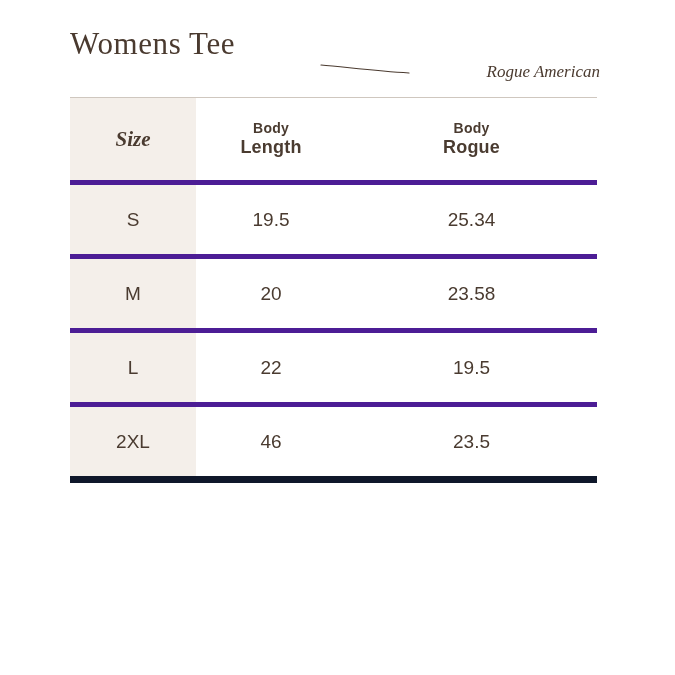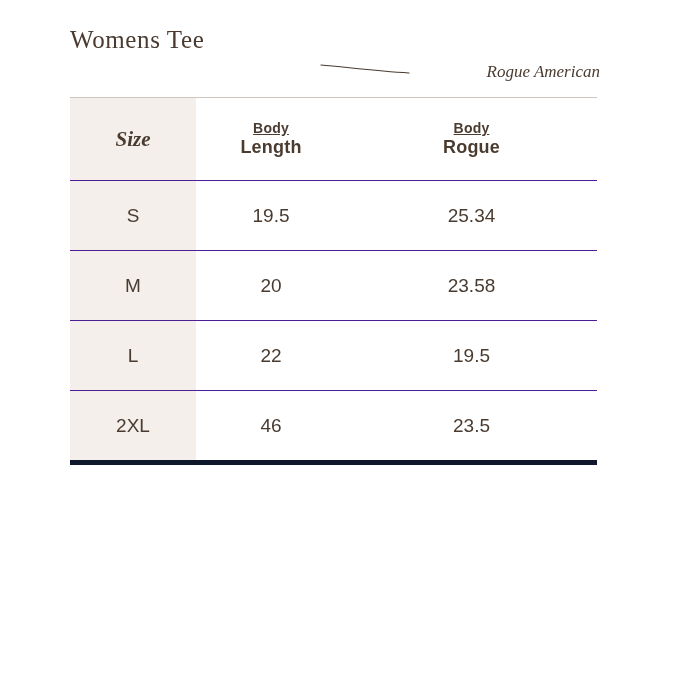--- a/index.html
+++ b/index.html
@@ -27,21 +27,21 @@
     left: 70px;
     top: 26px;
     width: 530px;
     height: 50px;
   }
   .title {
     position: absolute;
     left: 0;
     top: 0;
     font-family: "Liberation Serif", serif;
-    font-size: 25px;
+    font-size: 31px;
     letter-spacing: 0.6px;
     color: #4a3a2f;
     white-space: nowrap;
   }
   .brand {
     position: absolute;
     right: 0;
     top: 36px;
     font-family: "Liberation Serif", serif;
     font-style: italic;
@@ -67,21 +67,21 @@
     border-collapse: collapse;
     table-layout: fixed;
   }
   .table col.c1 { width: 126px; }
   .table col.c2 { width: 150px; }
   .table col.c3 { width: 251px; }
 
   .table tr { }
   .table th, .table td {
     border-top: 1px solid #ded8d2;
-    border-bottom: 1px solid #4c1d95;
+    border-bottom: 5px solid #4c1d95;
     text-align: center;
     vertical-align: middle;
     padding: 0;
   }
   .table thead th {
     height: 82px;
     border-top: 1px solid #cfc7bf;
   }
   .table tbody td {
     height: 69px;
@@ -103,32 +103,31 @@
   .head-stack {
     line-height: 1.05;
   }
   .head-stack .small {
     display: block;
     font-size: 14px;
     font-weight: bold;
     letter-spacing: 0.2px;
     color: #4a3b30;
     margin-bottom: 2px;
-    text-decoration: underline;
   }
   .head-stack .big {
     display: block;
     font-size: 18px;
     font-weight: bold;
     letter-spacing: 0.2px;
     color: #4a3b30;
   }
   
   .table tbody tr:last-child td {
-    border-bottom: 5px solid #0f172a;
+    border-bottom: 7px solid #0f172a;
   }
 </style>
 </head>
 <body>
 
 <div class="page">
 
   <div class="header">
     <div class="title">Womens Tee</div>
     <div class="brand-rule">

